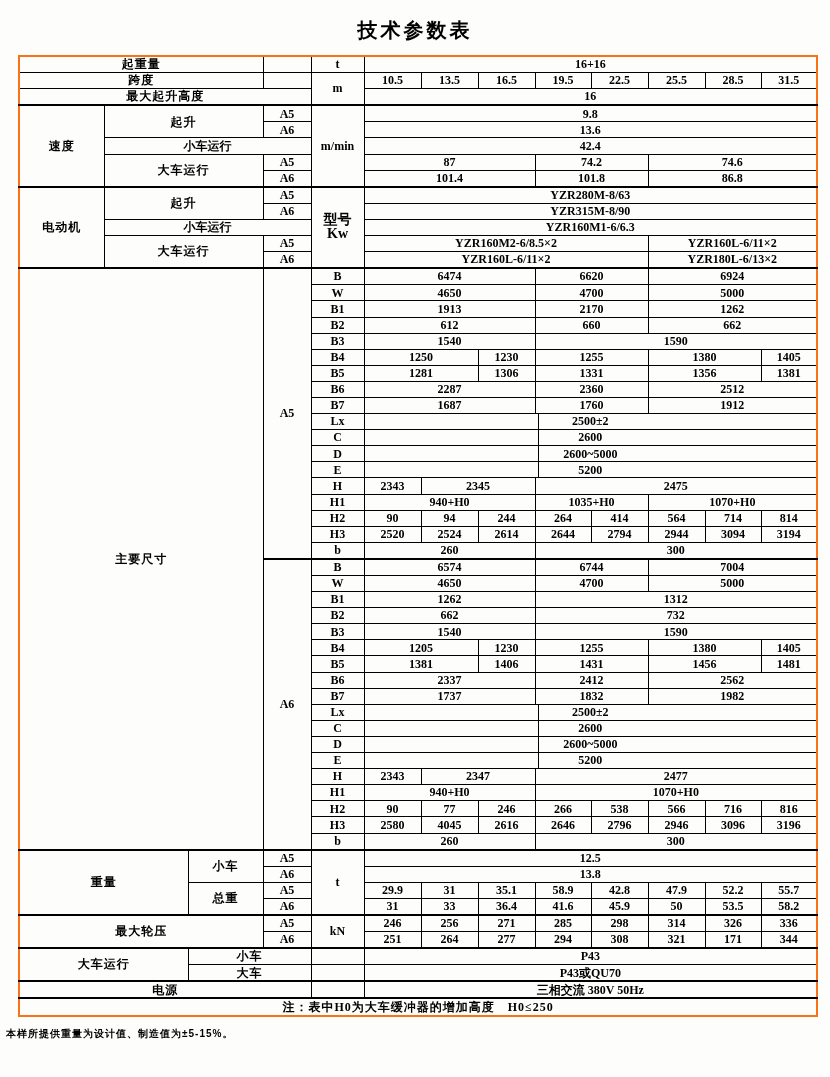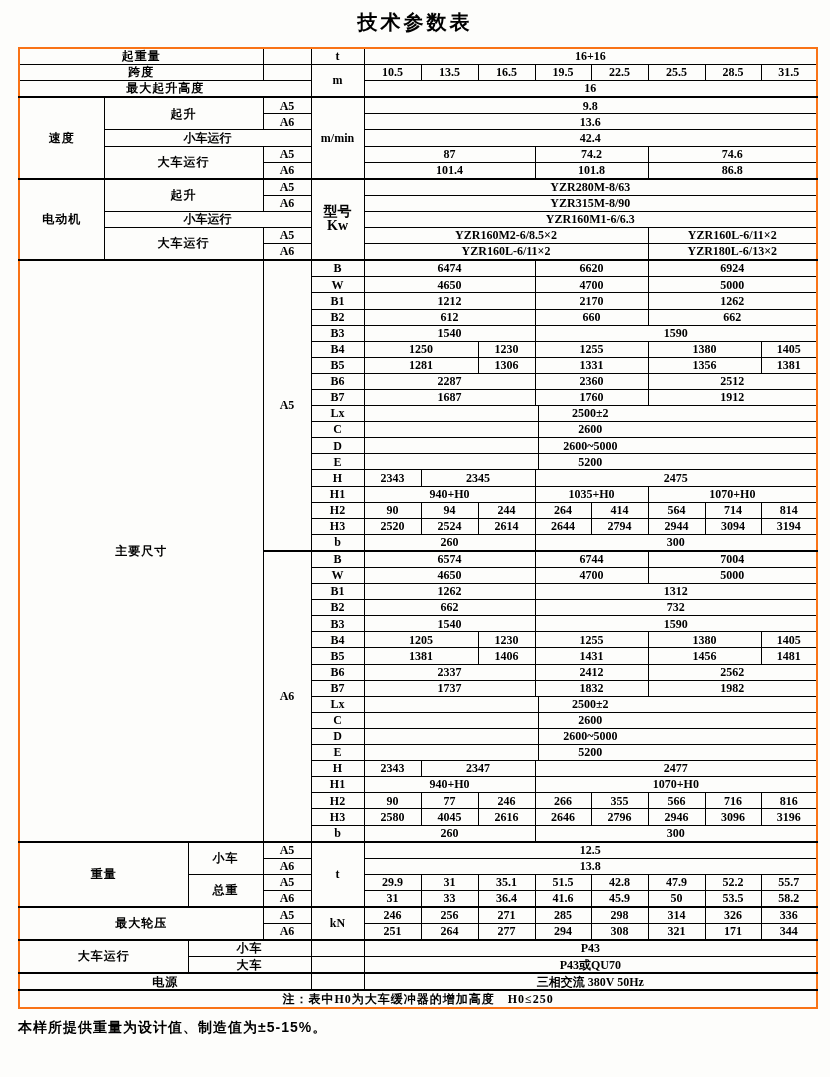--- a/index.html
+++ b/index.html
@@ -3,21 +3,21 @@
 <meta charset="utf-8">
 <style>
   html,body{margin:0;padding:0;}
   body{
     width:830px;height:1077px;
     background:#fdfdfb;color:#000;
     font-family:"Liberation Serif","DejaVu Serif",serif;
     overflow:hidden;
   }
   .page-title{
-    margin:0;padding-top:9px;height:24px;
+    margin:8px;padding-top:9px;height:24px;
     text-align:center;
     font-family:"Liberation Sans","DejaVu Sans",sans-serif;
     font-size:20px;font-weight:bold;letter-spacing:3px;
   }
   table.spec{
     border-collapse:collapse;table-layout:fixed;
     width:798px;margin:14px 0 0 18px;
     border:2px solid #f97316;
   }
   table.spec td{
@@ -32,23 +32,23 @@
   tr.sec > td{border-top:2px solid #000;}
   td.vline{
     background-image:linear-gradient(to right,#000,#000);
     background-size:1px 100%;
     background-repeat:no-repeat;
     background-position:38.4% 0;
     margin-left:12px;
   }
   .unit-line{line-height:1.0;font-size:14px;}
   .footer-text{
-    margin:10px 0 0 18px;
+    margin:10px 0 0 6px;
     font-family:"Liberation Sans","DejaVu Sans",sans-serif;
-    font-size:14px;font-weight:600;letter-spacing:1px;
+    font-size:10px;font-weight:600;letter-spacing:1px;
   }
 </style>
 </head>
 <body>
 
 <h1 class="page-title">技术参数表</h1>
 
 <table class="spec">
 <colgroup>
 <col style="width:85px">
@@ -159,21 +159,21 @@
   <td colspan="3">6924</td>
 </tr>
 <tr>
   <td>W</td>
   <td colspan="3">4650</td>
   <td colspan="2">4700</td>
   <td colspan="3">5000</td>
 </tr>
 <tr>
   <td>B1</td>
-  <td colspan="3">1212</td>
+  <td colspan="3">1913</td>
   <td colspan="2">2170</td>
   <td colspan="3">1262</td>
 </tr>
 <tr>
   <td>B2</td>
   <td colspan="3">612</td>
   <td colspan="2">660</td>
   <td colspan="3">662</td>
 </tr>
 <tr>
@@ -347,21 +347,21 @@
   <td>H1</td>
   <td colspan="3">940+H0</td>
   <td colspan="5">1070+H0</td>
 </tr>
 <tr>
   <td>H2</td>
   <td>90</td>
   <td>77</td>
   <td>246</td>
   <td>266</td>
-  <td>355</td>
+  <td>538</td>
   <td>566</td>
   <td>716</td>
   <td>816</td>
 </tr>
 <tr>
   <td>H3</td>
   <td>2580</td>
   <td>4045</td>
   <td>2616</td>
   <td>2646</td>
@@ -386,21 +386,21 @@
 <tr>
   <td class="sm">A6</td>
   <td colspan="8">13.8</td>
 </tr>
 <tr>
   <td class="cn" rowspan="2">总重</td>
   <td class="sm">A5</td>
   <td>29.9</td>
   <td>31</td>
   <td>35.1</td>
-  <td>51.5</td>
+  <td>58.9</td>
   <td>42.8</td>
   <td>47.9</td>
   <td>52.2</td>
   <td>55.7</td>
 </tr>
 <tr>
   <td class="sm">A6</td>
   <td>31</td>
   <td>33</td>
   <td>36.4</td>

